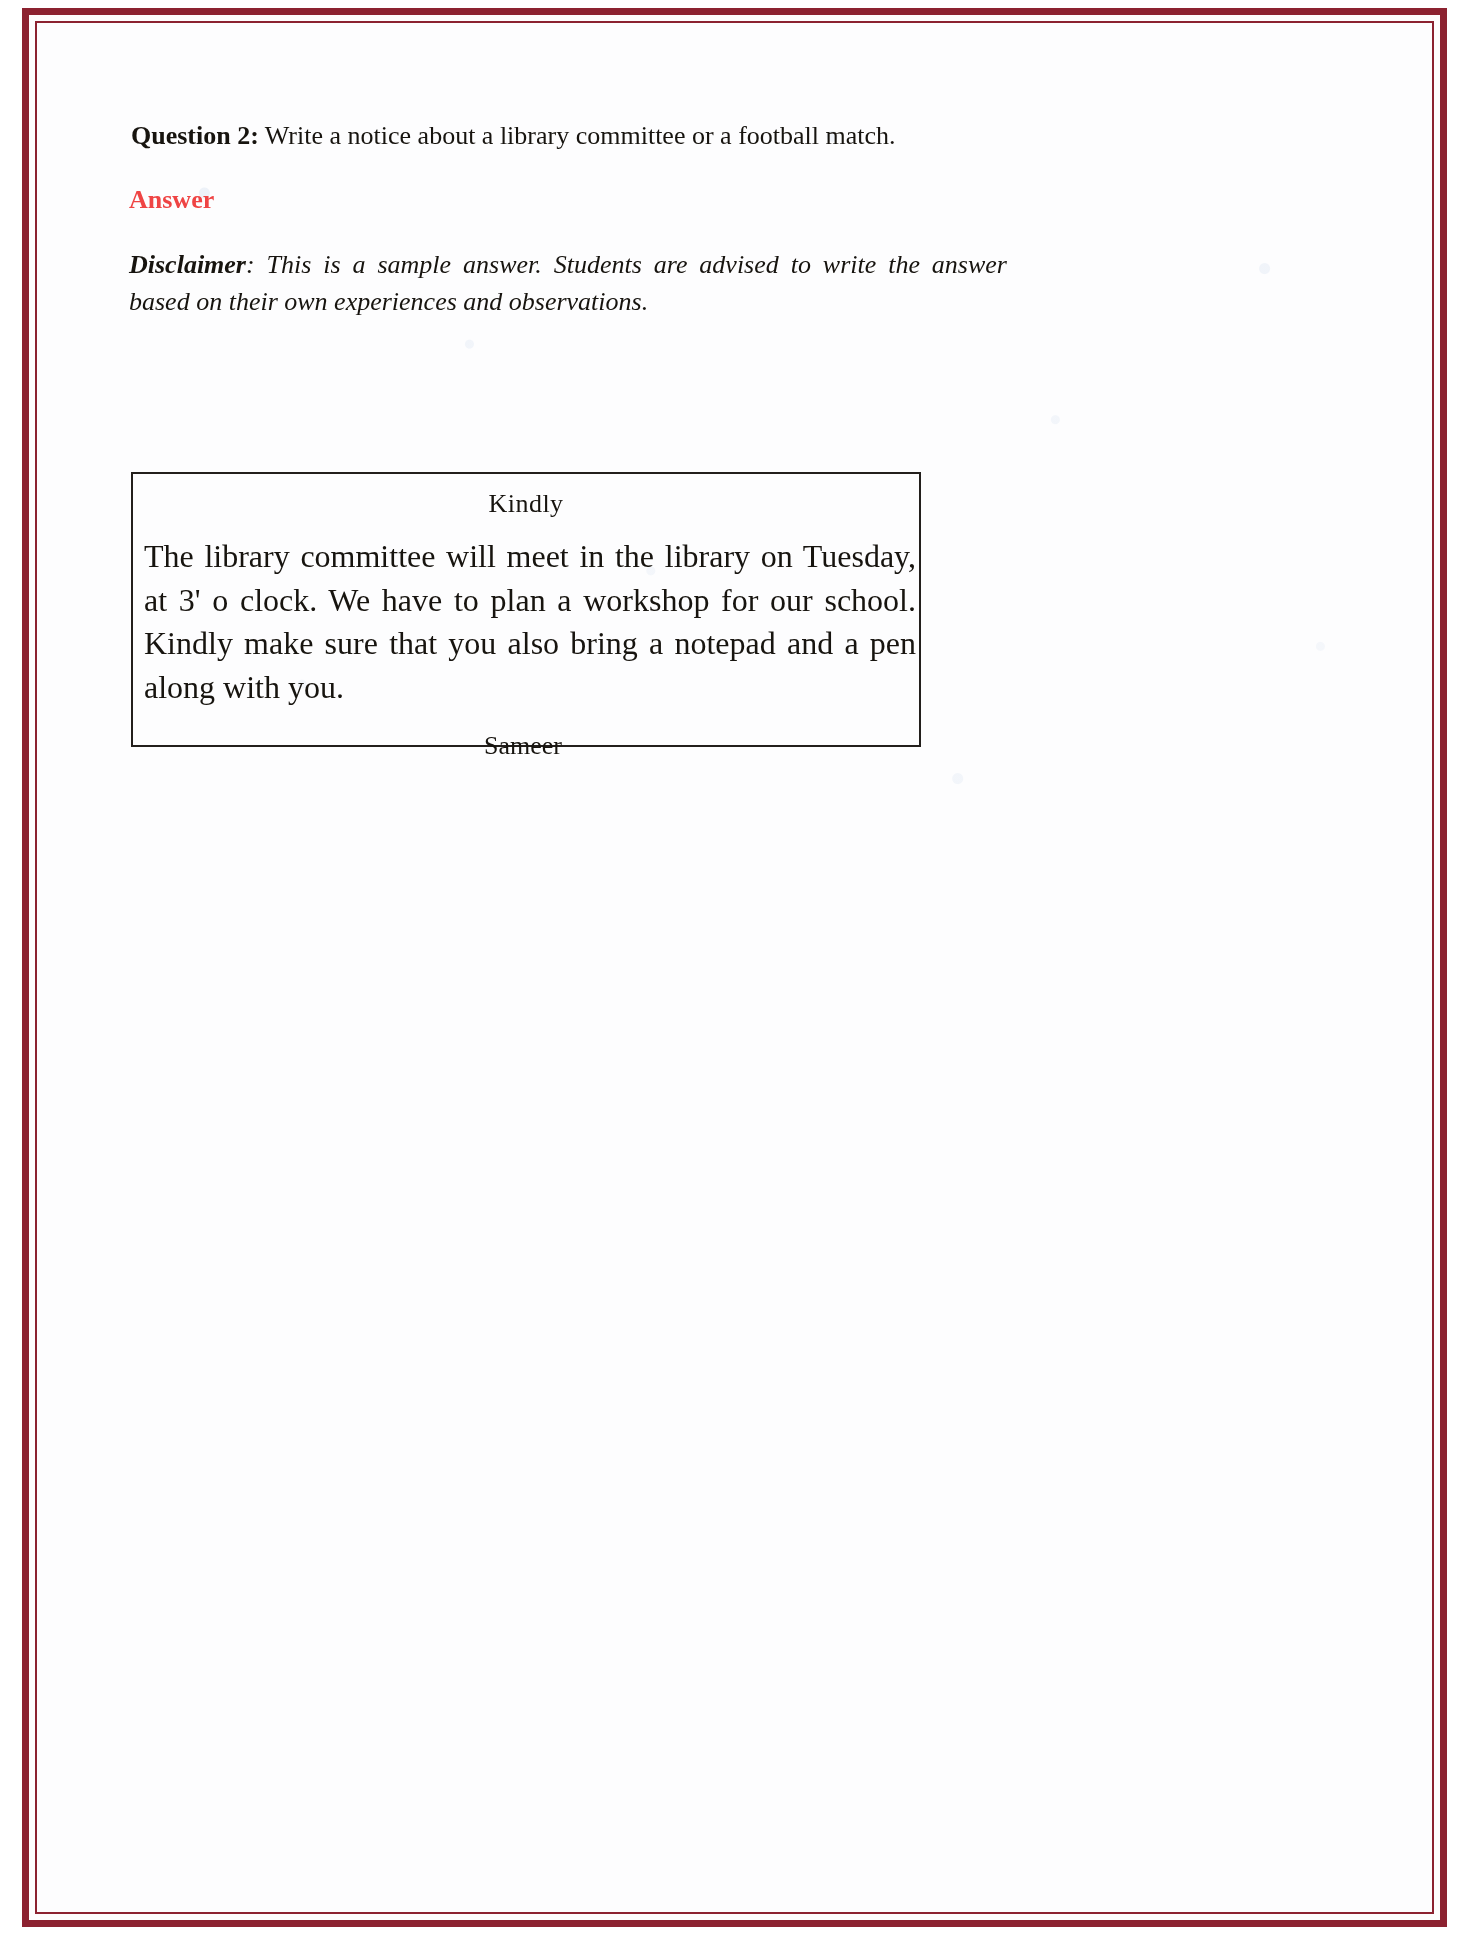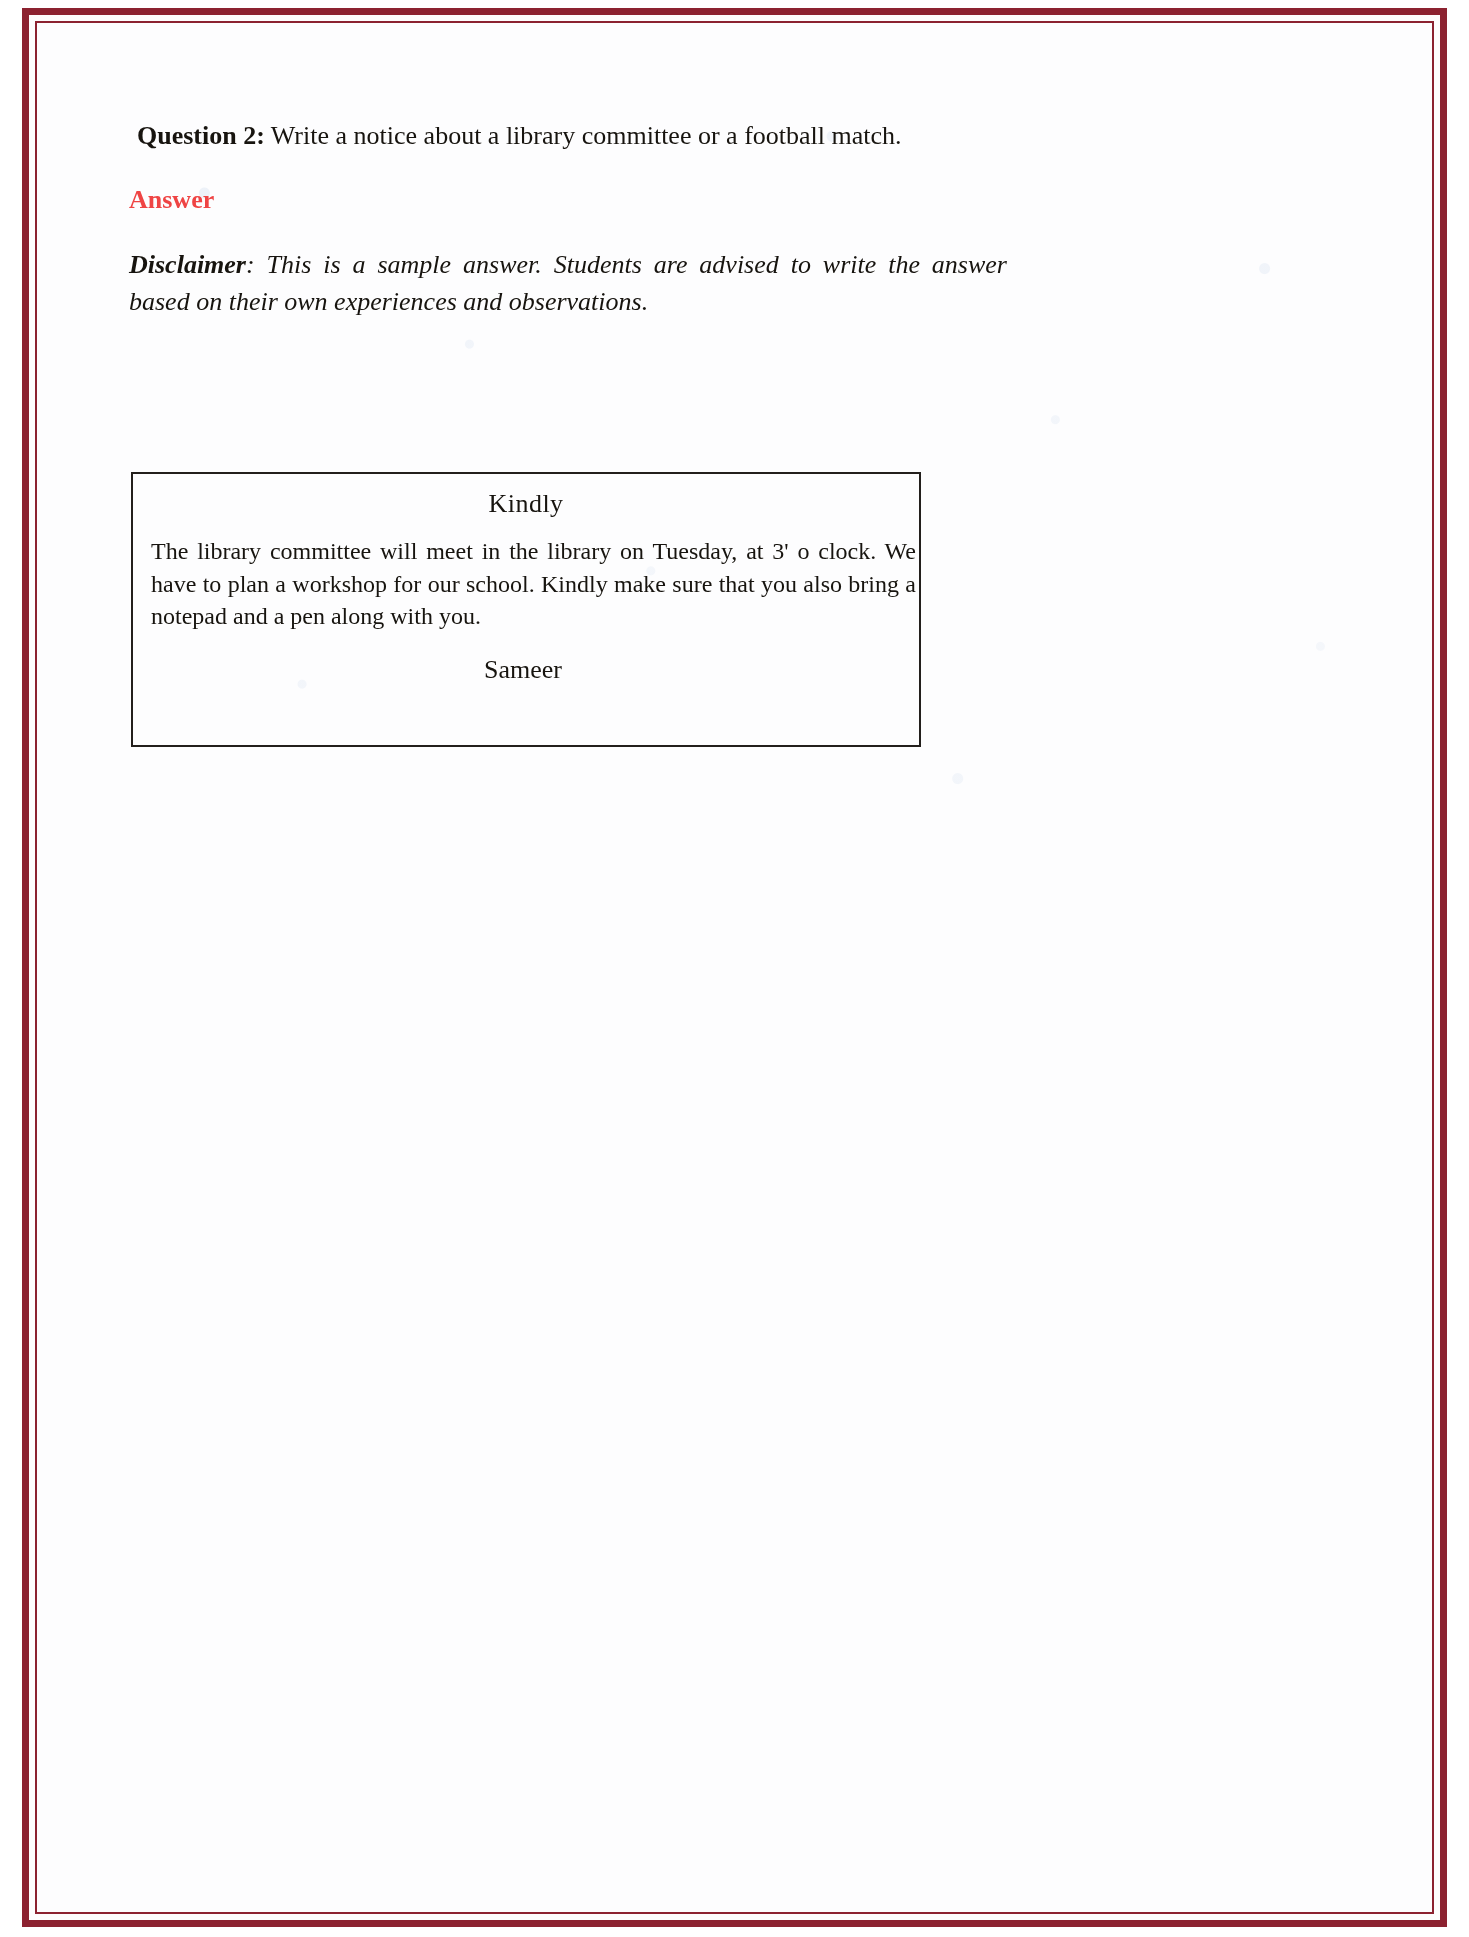--- a/index.html
+++ b/index.html
@@ -67,21 +67,21 @@
     font-weight: bold;
     color: #15120f;
     letter-spacing: 0.2px;
     margin: 0 0 38px 0;
   }
 
   .body-line {
     font-size: 26px;
     color: #17140f;
     line-height: 1.30;
-    margin: 0 0 32px 8px;
+    margin: 0 0 32px 2px;
   }
 
   .lbl-bold { font-weight: bold; }
 
   #answer-label {
     font-size: 26px;
     font-weight: bold;
     color: #ef4444;
     margin: 0 0 32px 0;
   }
@@ -112,27 +112,27 @@
     background: transparent;
   }
   #notice-title {
     text-align: center;
     font-size: 26px;
     color: #17140f;
     margin: 15px 0 0 0;
     letter-spacing: 0.5px;
   }
   #notice-body {
-    font-size: 24px;
+    font-size: 32px;
     color: #17140f;
     line-height: 1.36;
     text-align: justify;
     text-justify: inter-word;
     margin: 16px 0 0 0;
-    padding: 0 3px 0 18px;
+    padding: 0 3px 0 11px;
   }
   #notice-signature {
     text-align: center;
     font-size: 26px;
     color: #17140f;
     margin: 22px 6px 0 0;
   }
 </style>
 </head>
 <body>

